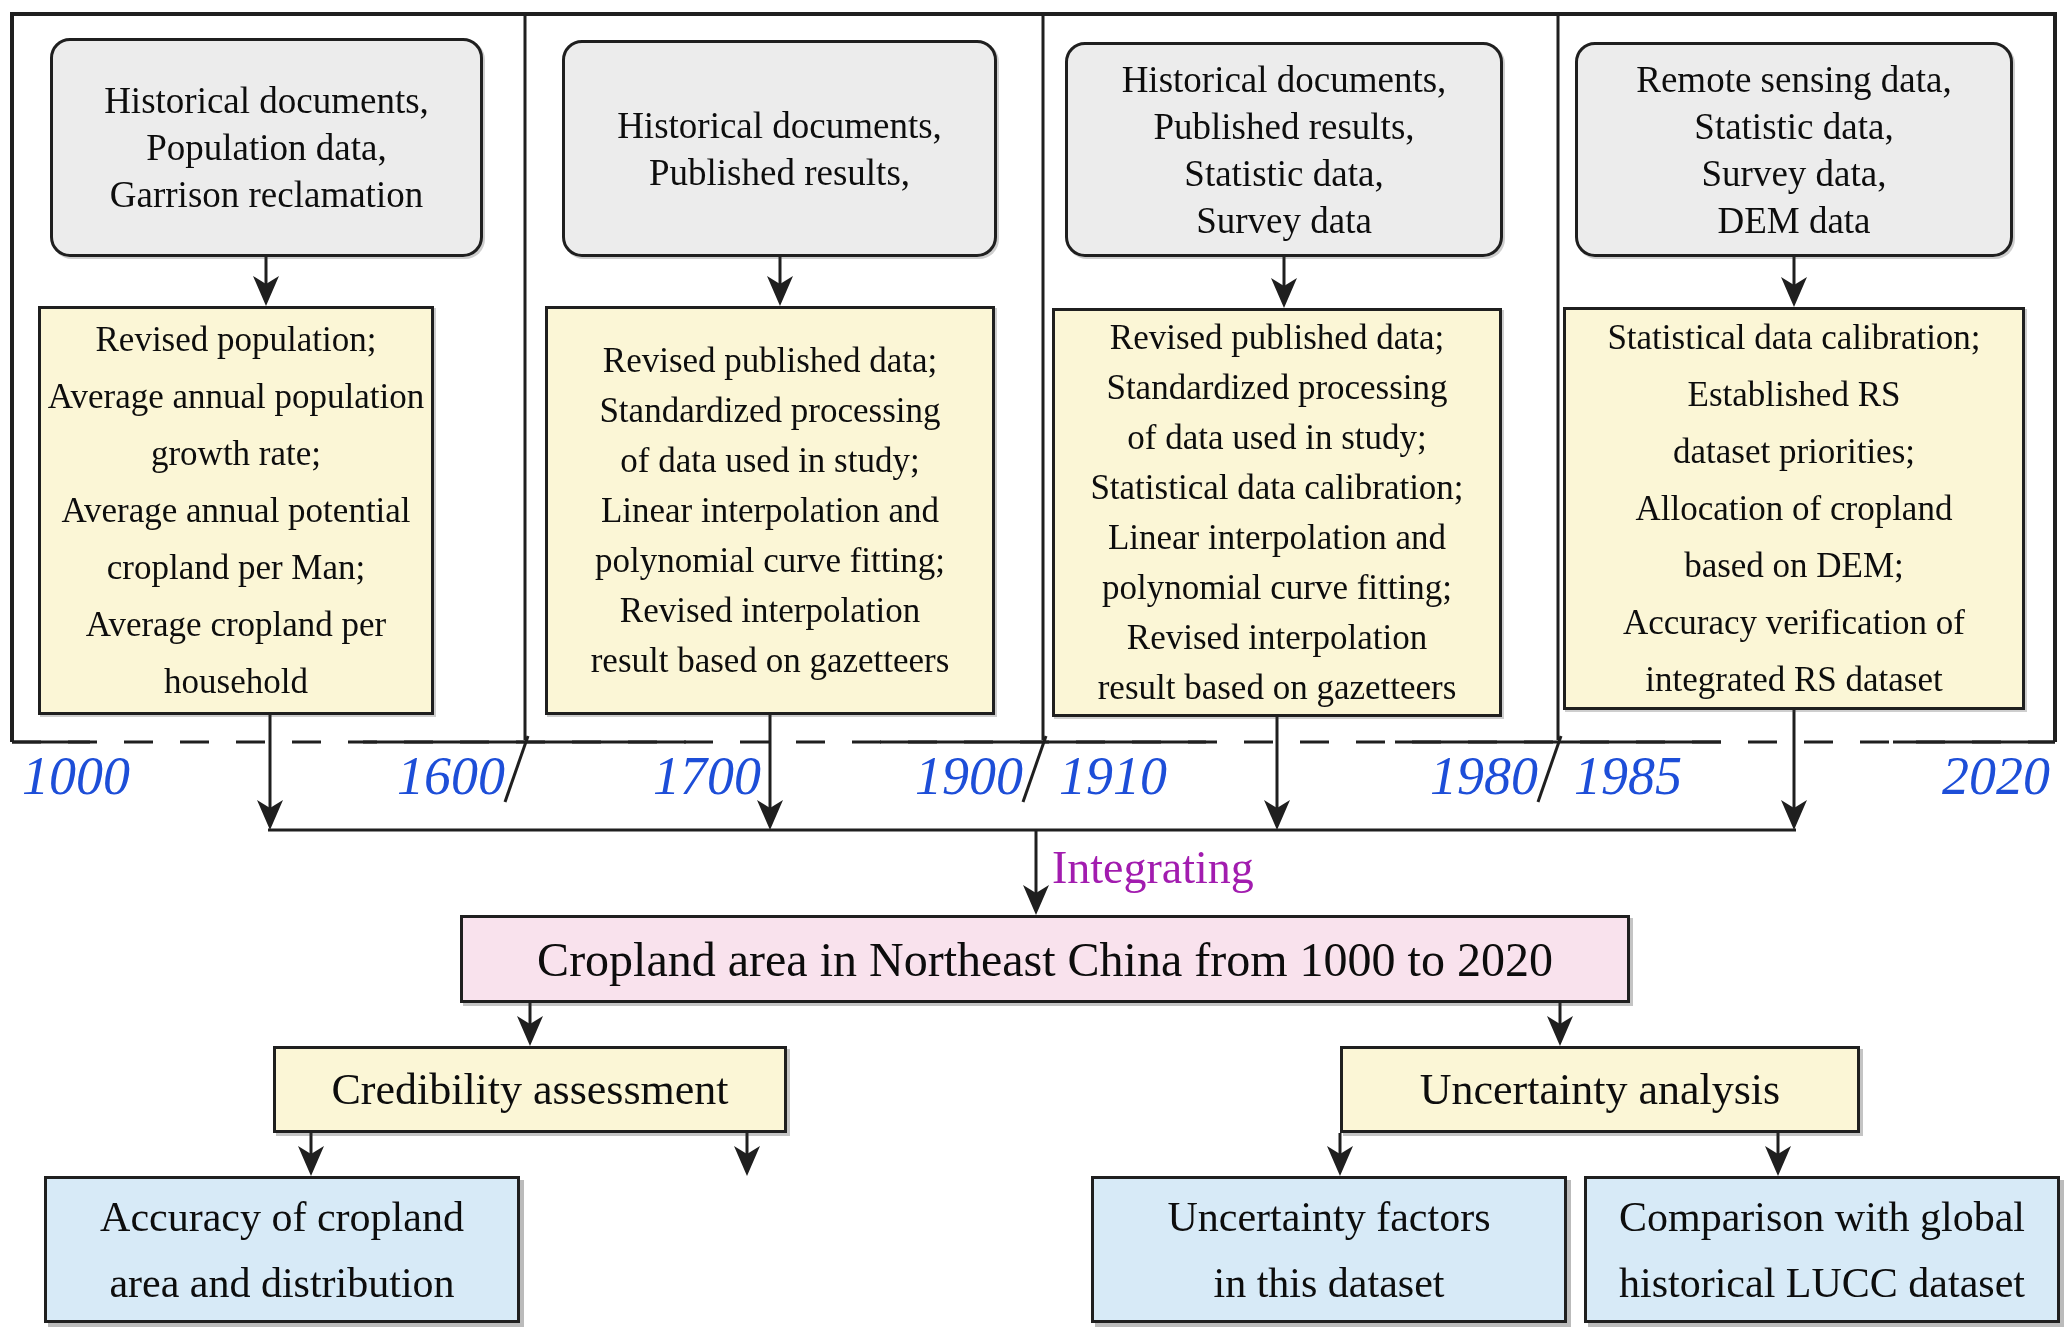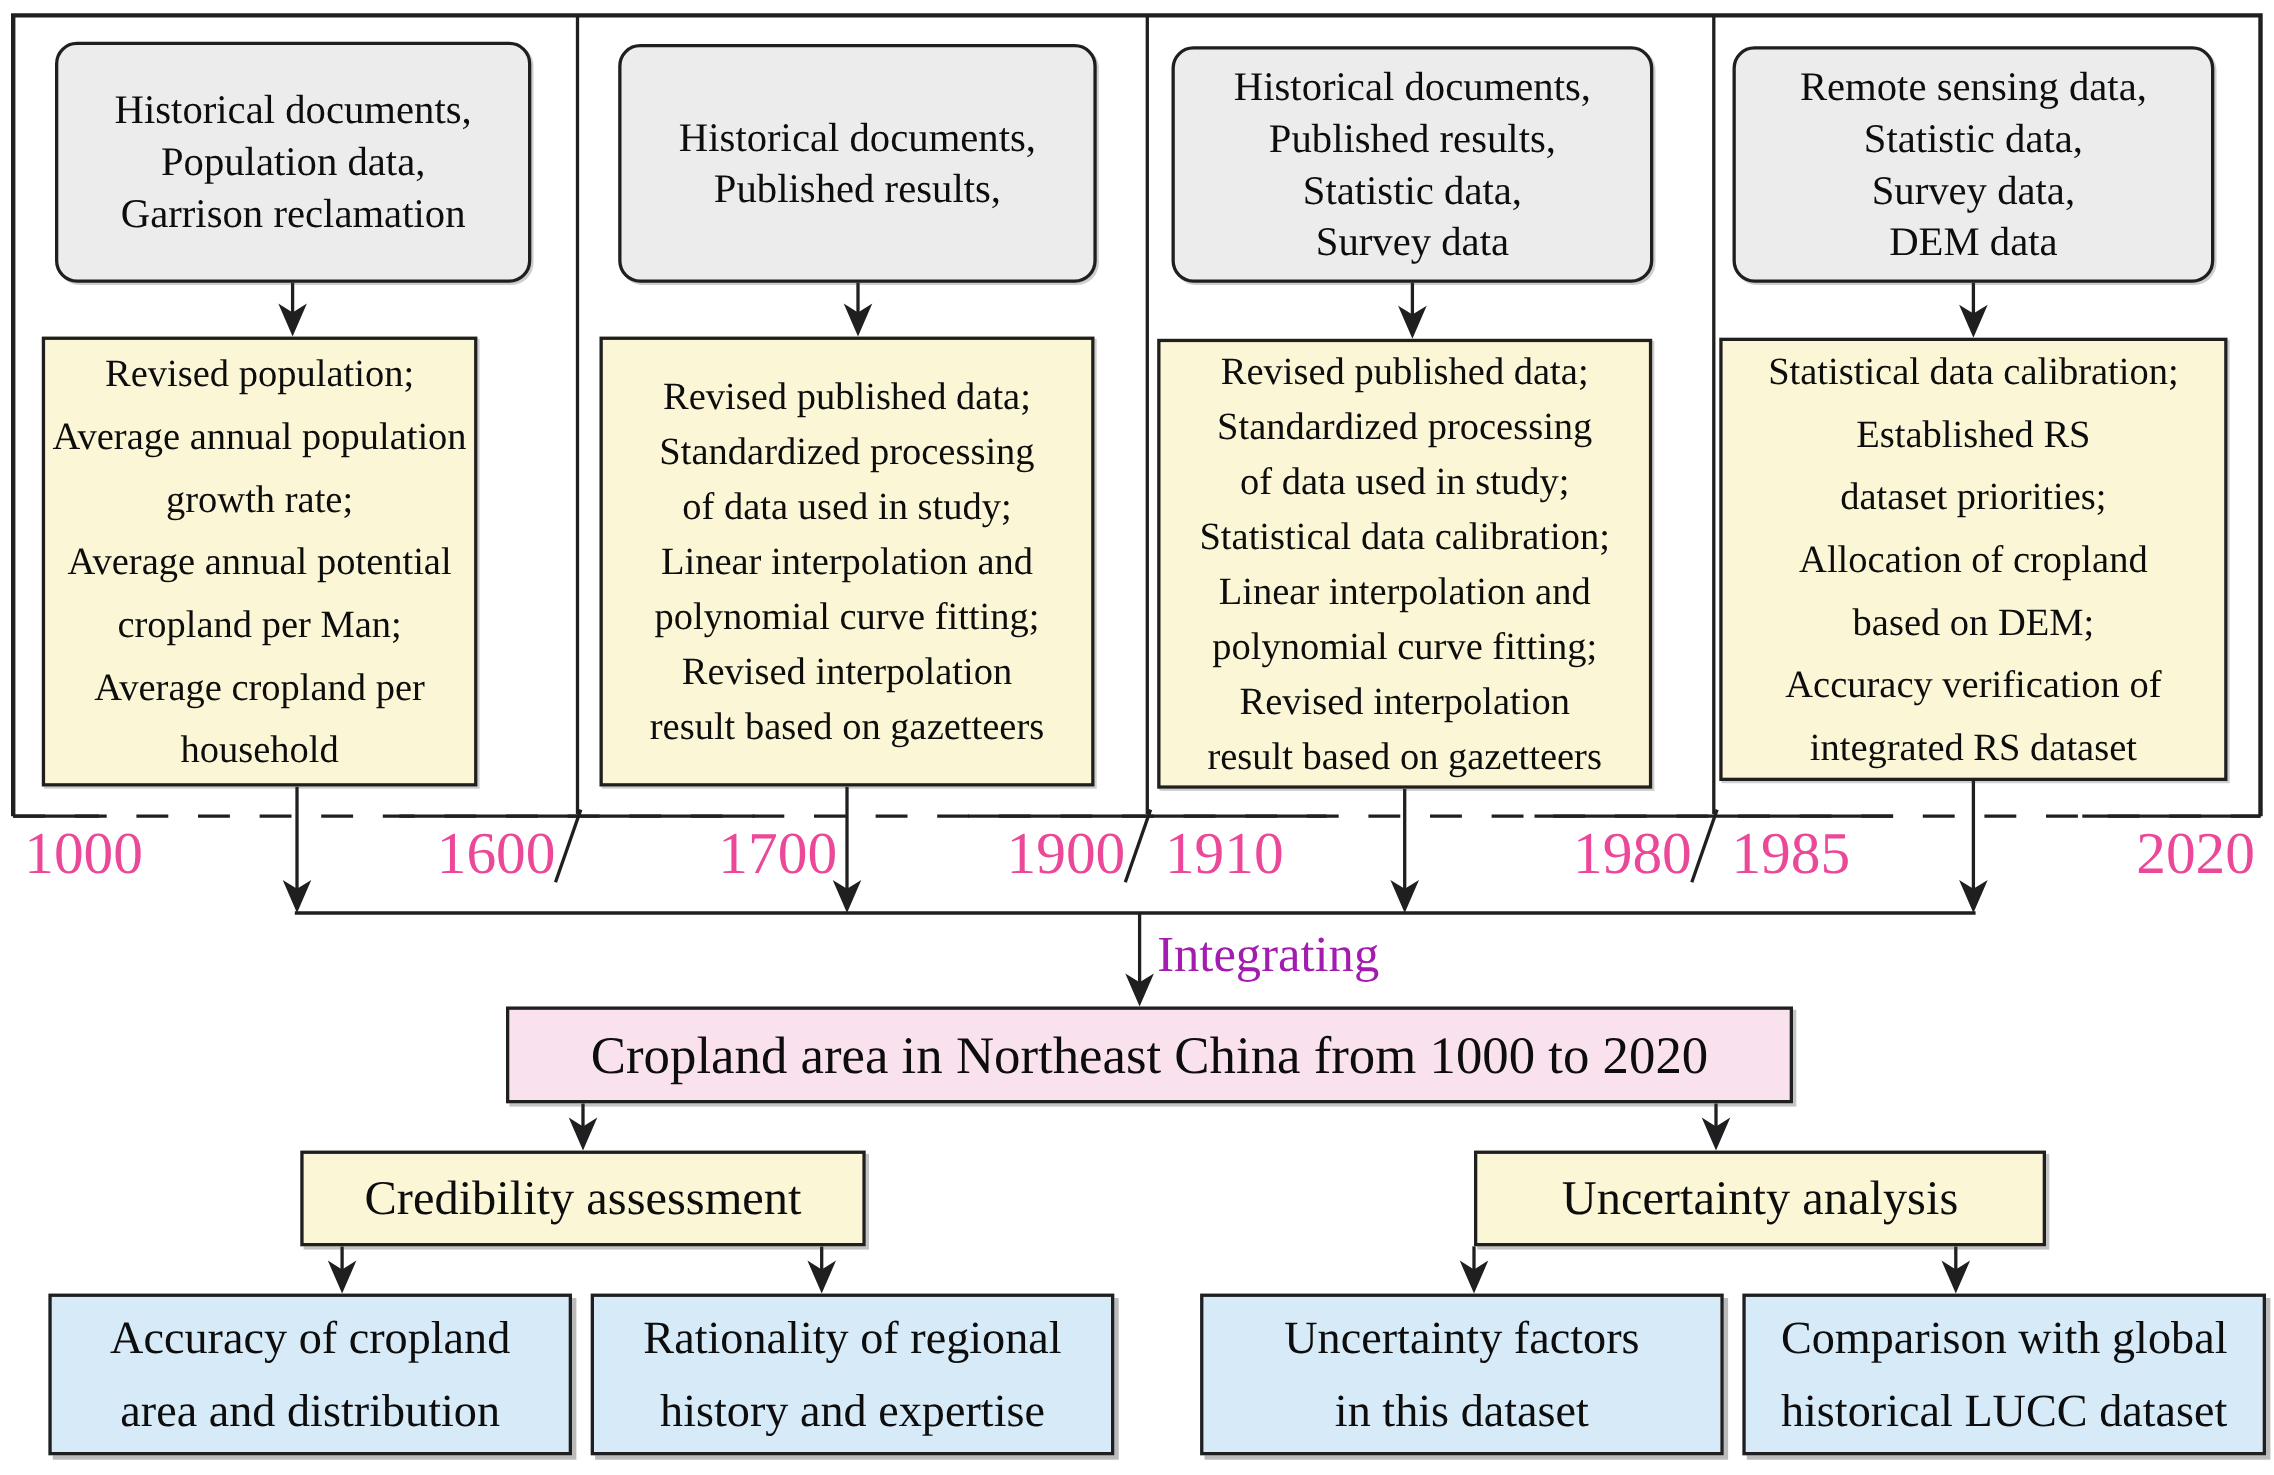--- a/index.html
+++ b/index.html
@@ -14,21 +14,21 @@
     box-sizing:border-box;color:#0d0d0d;
   }
   .input-box{background:#ececec;border-radius:20px;font-size:37px;line-height:47px;box-shadow:2px 2px 0 rgba(60,60,60,.25);}
   .method-box{background:#fbf6d6;font-size:35px;box-shadow:2px 2px 0 rgba(60,60,60,.25);}
   .lh-loose{line-height:57px;}
   .lh-tight{line-height:50px;}
   .result-box{background:#f9e2ed;font-size:48px;box-shadow:3px 3px 0 rgba(60,60,60,.3);}
   .assess-box{background:#fbf6d6;font-size:44px;box-shadow:3px 3px 0 rgba(60,60,60,.3);}
   .output-box{background:#d7eaf7;font-size:42px;line-height:66px;box-shadow:4px 4px 0 rgba(60,60,60,.35);}
   .timeline-label{
-    position:absolute;top:747px;font-size:54px;line-height:58px;color:#ec4899;
+    position:absolute;top:747px;font-size:54px;line-height:58px;color:#1d4ed8;font-style:italic;
   }
   .integrating-label{position:absolute;left:1052px;top:843px;font-size:46px;line-height:50px;color:#a21caf;}
 </style>
 </head>
 <body>
 
 <div class="stage">
 
   <svg class="connectors" width="2067" height="1341" viewBox="0 0 2067 1341">
     <g stroke="#1f1f1f" fill="none">
@@ -146,20 +146,18 @@
 
   <span class="integrating-label">Integrating</span>
 
   <div class="box result-box" style="left:460px;top:915px;width:1170px;height:88px;">Cropland area in Northeast China from 1000 to 2020</div>
 
   <div class="box assess-box" style="left:273px;top:1046px;width:514px;height:87px;">Credibility assessment</div>
   <div class="box assess-box" style="left:1300px;top:1046px;width:520px;height:87px;margin-left:40px;">Uncertainty analysis</div>
 
   <div class="box output-box" style="left:44px;top:1176px;width:476px;height:147px;">Accuracy of cropland
 area and distribution</div>
-  <div class="box output-box" style="left:537px;top:1176px;width:476px;height:147px;">Rationality of regional
-history and expertise</div>
   <div class="box output-box" style="left:1091px;top:1176px;width:476px;height:147px;">Uncertainty factors
 in this dataset</div>
   <div class="box output-box" style="left:1584px;top:1176px;width:476px;height:147px;">Comparison with global
 historical LUCC dataset</div>
 
 </div>
 
 </body></html>

